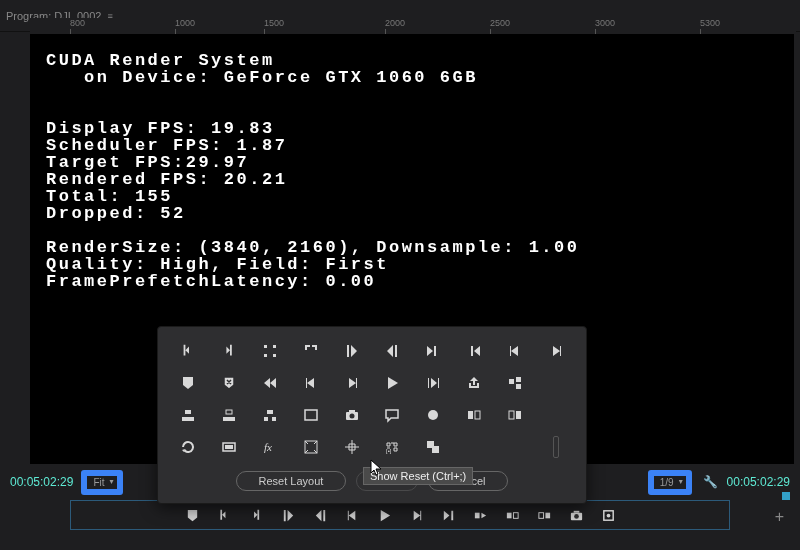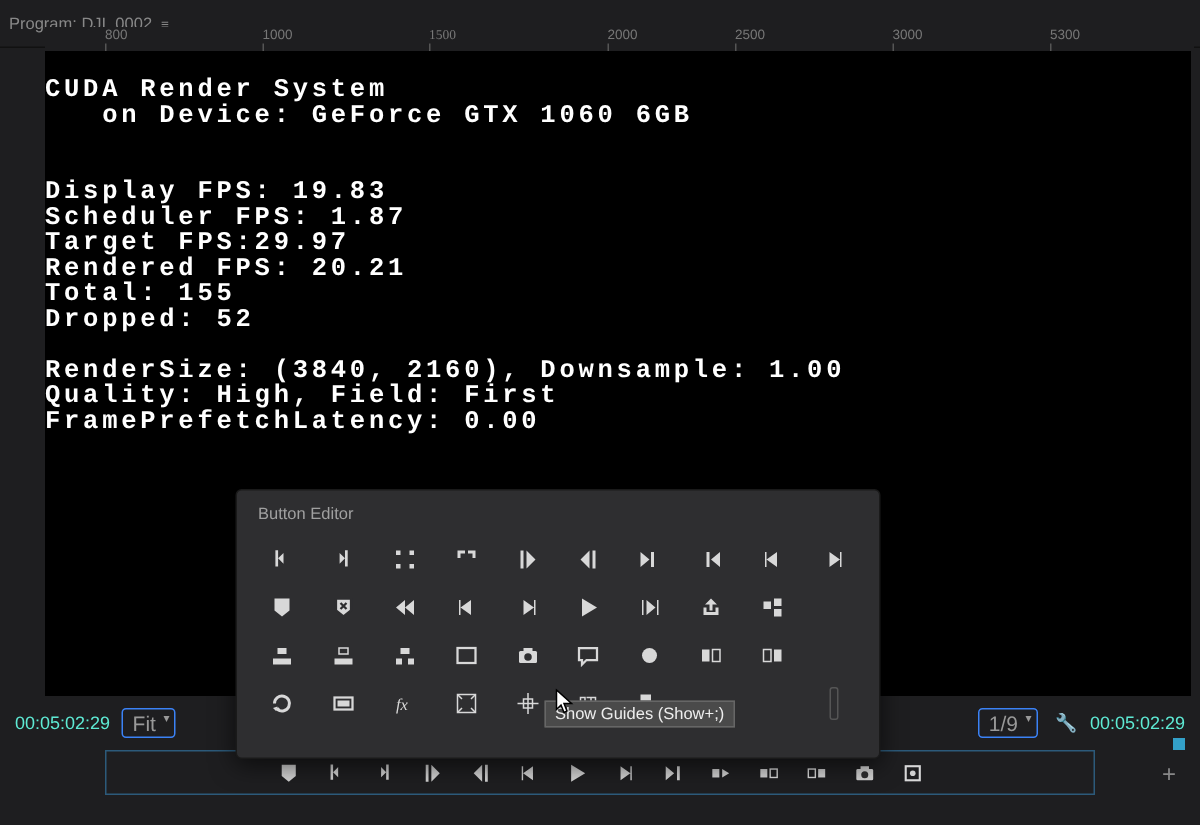--- a/index.html
+++ b/index.html
@@ -48,42 +48,42 @@
     background: #000;
     overflow: hidden;
   }
   .debug-text {
     font-family: 'Courier New', monospace;
     font-weight: bold;
     color: #fff;
     font-size: 17px;
     line-height: 1.0;
     letter-spacing: 2.5px;
-    padding: 18px 0;
+    padding: 18px 16px;
     white-space: pre;
   }
   .status-bar {
     position: absolute;
     bottom: 56px;
     left: 0; right: 0;
     height: 24px;
     display: flex;
     align-items: center;
     padding: 0 10px;
     gap: 8px;
   }
   .tc { color: #5eead4; font-size: 12px; font-family: Liberation Sans, sans-serif; }
   .tc.right { margin-left: auto; }
   .dd {
     background: transparent;
-    border: 1px solid #3b82f6;
+    border: 6px solid #3b82f6;
     color: #999;
     padding: 1px 12px 1px 6px;
     border-radius: 3px;
-    font-size: 14px;
+    font-size: 10px;
     position: relative;
   }
   .dd::after { content: "▾"; font-size: 8px; position: absolute; right: 3px; top: 1px; }
   .wrench { color: #999; font-size: 12px; margin-left: 4px; }
   .transport {
     position: absolute;
     bottom: 20px;
     left: 70px; right: 70px;
     height: 30px;
     border: 1px solid #2c5a7a;
@@ -314,22 +314,22 @@
 </svg>
 
 <div class="title-bar">
   <span>Program: DJI_0002</span>
   <span class="menu-icon">≡</span>
 </div>
 
 <div class="ruler-top" id="ruler-top">
     <span class="tick" style="left: 40px;">800</span>
     <span class="tick" style="left: 145px;">1000</span>
-    <span class="tick" style="left: 256px; font-family: Liberation Serif, serif;">1500</span>
-    <span class="tick" style="left: 375px; text-align: right;">2000</span>
+    <span class="tick" style="left: 234px;">1500</span>
+    <span class="tick" style="left: 355px; text-align: right;">2000</span>
     <span class="tick" style="left: 460px;">2500</span>
     <span class="tick" style="left: 565px;">3000</span>
     <span class="tick" style="left: 670px;">5300</span>
   </div>
 <div class="ruler-left"></div>
 
 <div class="viewport">
   <pre class="debug-text" id="debug-block">CUDA Render System
    on Device: GeForce GTX 1060 6GB
 
@@ -427,21 +427,20 @@
       <div class="t-btn">
         <svg viewBox="0 0 16 16">
           <use href="#i-snap"></use>
         </svg>
       </div>
     </div>
 </div>
 <div class="plus-btn">+</div>
 
 <div class="dialog">
-  <div class="dialog-title">Button Editor</div>
   <div class="grid" id="button-grid">
       <div class="grid-cell">
         <svg viewBox="0 0 16 16">
           <use href="#i-in-bracket"></use>
         </svg>
       </div>
       <div class="grid-cell">
         <svg viewBox="0 0 16 16">
           <use href="#i-out-bracket"></use>
         </svg>
@@ -610,19 +609,24 @@
       </div>
       <div class="grid-cell">
         <svg viewBox="0 0 16 16">
           <use href="#i-multi"></use>
         </svg>
       </div>
       <div class="grid-cell"></div>
       <div class="grid-cell"></div>
       <div class="grid-cell spacer"></div>
     </div>
-  <div class="tooltip">Show Guides (Show+;)</div>
+  <div class="dialog-buttons">
+    <button class="pill">Reset Layout</button>
+    <button class="pill primary hidden-under">OK</button>
+    <button class="pill">Cancel</button>
+  </div>
+  <div class="tooltip">Show Reset (Ctrl+;)</div>
   <div class="cursor">
     <svg viewBox="0 0 14 18">
         <path d="M1 1l0 13 3-3 2 5 2-1-2-5 5 0z"></path>
       </svg>
   </div>
 </div>
 
 </body></html>

